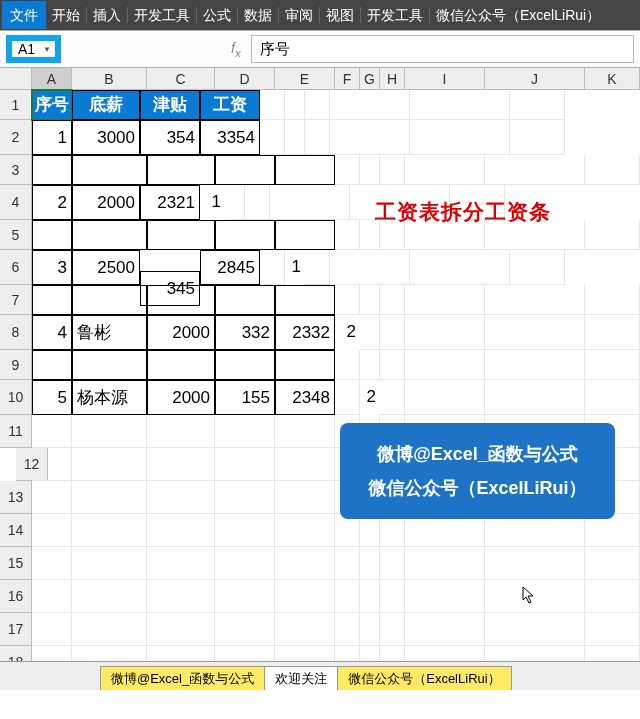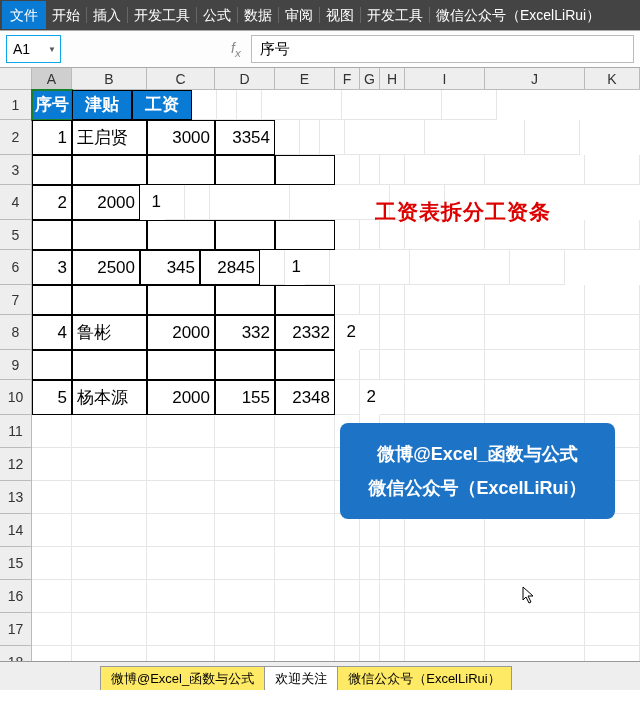--- a/index.html
+++ b/index.html
@@ -4,21 +4,21 @@
 <style>
   * { box-sizing: border-box; font-family: "Microsoft YaHei", Arial, sans-serif; }
   body { margin:0; padding:0; width:640px; height:719px; background:#fff; overflow:hidden; font-size:12px; color:#000;}
   
   .menubar { height:30px; background:#444; display:flex; align-items:center; padding-left:2px;}
   .menubar .file { background:#0a7bd4; color:#fff; height:28px; line-height:28px; padding:0 8px; font-size:14px;}
   .menubar .tab { color:#fff; height:28px; line-height:28px; padding:0 6px; font-size:14px;}
   .menubar .sep { width:1px; height:16px; background:#666; }
   
   .namebar { height:38px; border-top:1px solid #aaa; border-bottom:1px solid #aaa; display:flex; align-items:center; background:#fdfdfd;}
-  .namebox { width:55px; height:28px; border:1px solid #0ea5e9; margin-left:6px; display:flex; align-items:center; padding-left:6px; font-size:14px; background:#fff;}
+  .namebox { width:55px; height:28px; border:6px solid #0ea5e9; margin-left:6px; display:flex; align-items:center; padding-left:6px; font-size:14px; background:#fff;}
   .nb-arrow { margin-left:auto; margin-right:4px; font-size:8px; color:#555;}
   .spacer1 { flex:0 0 170px;}
   .fx { font-style:italic; color:#888; margin-right:10px; font-size:14px;}
   .formulabox { flex:1; height:28px; border:1px solid #bbb; padding-left:8px; display:flex; align-items:center; font-size:15px; background:#fff; margin-right:6px;}
   
   .gridwrap { position:relative; height:622px; overflow:hidden;}
   .colheads { display:flex; height:22px; background:#eee;}
   .corner { width:32px; border-right:1px solid #bbb; border-bottom:1px solid #bbb; background:#eee;}
   .ch { border-right:1px solid #bbb; border-bottom:1px solid #bbb; text-align:center; line-height:22px; font-size:14px; color:#333; background:#eee;}
   .ch.sel { background:#cfcfcf;}
@@ -118,44 +118,45 @@
       <div class="rh" style="height: 35px; line-height: 35px;">2</div>
       <div class="rh" style="height: 30px; line-height: 30px;">3</div>
       <div class="rh" style="height: 35px; line-height: 35px;">4</div>
       <div class="rh" style="height: 30px; line-height: 30px;">5</div>
       <div class="rh" style="height: 35px; line-height: 35px;">6</div>
       <div class="rh" style="height: 30px; line-height: 30px;">7</div>
       <div class="rh" style="height: 35px; line-height: 35px;">8</div>
       <div class="rh" style="height: 30px; line-height: 30px;">9</div>
       <div class="rh" style="height: 35px; line-height: 35px;">10</div>
       <div class="rh" style="height: 33px; line-height: 33px;">11</div>
-      <div class="rh" style="height: 33px; line-height: 33px;">12</div>
+      <div class="rh" style="height: 33px; line-height: 33px; margin-left: 16px;">12</div>
       <div class="rh" style="height: 33px; line-height: 33px;">13</div>
       <div class="rh" style="height: 33px; line-height: 33px;">14</div>
       <div class="rh" style="height: 33px; line-height: 33px;">15</div>
       <div class="rh" style="height: 33px; line-height: 33px;">16</div>
       <div class="rh" style="height: 33px; line-height: 33px;">17</div>
       <div class="rh" style="height: 33px; line-height: 33px;">18</div>
     </div>
   <div class="cells" id="cells">
       <div class="row" style="height: 30px;">
         <div class="col-A th selcell" style="line-height: 28px; height: 30px;">序号</div>
+        <div class="col-C th" style="line-height: 28px; height: 30px;">底薪</div>
         <div class="col-D th" style="line-height: 28px; height: 30px;">津贴</div>
         <div class="col-E th" style="line-height: 28px; height: 30px;">工资</div>
         <div class="col-F" style="line-height: 28px; height: 30px; border-right: 1px solid rgb(230, 230, 230); border-bottom: 1px solid rgb(230, 230, 230);"></div>
         <div class="col-G" style="line-height: 28px; height: 30px; border-right: 1px solid rgb(230, 230, 230); border-bottom: 1px solid rgb(230, 230, 230);"></div>
         <div class="col-H" style="line-height: 28px; height: 30px; border-right: 1px solid rgb(230, 230, 230); border-bottom: 1px solid rgb(230, 230, 230);"></div>
         <div class="col-I" style="line-height: 28px; height: 30px; border-right: 1px solid rgb(230, 230, 230); border-bottom: 1px solid rgb(230, 230, 230);"></div>
         <div class="col-J" style="line-height: 28px; height: 30px; border-right: 1px solid rgb(230, 230, 230); border-bottom: 1px solid rgb(230, 230, 230);"></div>
         <div class="col-K" style="line-height: 28px; height: 30px; border-right: 1px solid rgb(230, 230, 230); border-bottom: 1px solid rgb(230, 230, 230);"></div>
       </div>
       <div class="row" style="height: 35px;">
         <div class="col-A td tr" style="line-height: 33px; height: 35px;">1</div>
-        <div class="col-B td tl" style="line-height: 33px; height: 35px;">王启贤</div>
         <div class="col-C td tr" style="line-height: 33px; height: 35px;">3000</div>
+        <div class="col-D td tr" style="line-height: 33px; height: 35px;">354</div>
         <div class="col-E td tr" style="line-height: 33px; height: 35px;">3354</div>
         <div class="col-F" style="line-height: 33px; height: 35px; border-right: 1px solid rgb(230, 230, 230); border-bottom: 1px solid rgb(230, 230, 230);"></div>
         <div class="col-G" style="line-height: 33px; height: 35px; border-right: 1px solid rgb(230, 230, 230); border-bottom: 1px solid rgb(230, 230, 230);"></div>
         <div class="col-H" style="line-height: 33px; height: 35px; border-right: 1px solid rgb(230, 230, 230); border-bottom: 1px solid rgb(230, 230, 230);"></div>
         <div class="col-I" style="line-height: 33px; height: 35px; border-right: 1px solid rgb(230, 230, 230); border-bottom: 1px solid rgb(230, 230, 230);"></div>
         <div class="col-J" style="line-height: 33px; height: 35px; border-right: 1px solid rgb(230, 230, 230); border-bottom: 1px solid rgb(230, 230, 230);"></div>
         <div class="col-K" style="line-height: 33px; height: 35px; border-right: 1px solid rgb(230, 230, 230); border-bottom: 1px solid rgb(230, 230, 230);"></div>
       </div>
       <div class="row" style="height: 30px;">
         <div class="col-A td tr" style="line-height: 28px; height: 30px;"></div>
@@ -166,20 +167,21 @@
         <div class="col-F" style="line-height: 28px; height: 30px; border-right: 1px solid rgb(230, 230, 230); border-bottom: 1px solid rgb(230, 230, 230);"></div>
         <div class="col-G" style="line-height: 28px; height: 30px; border-right: 1px solid rgb(230, 230, 230); border-bottom: 1px solid rgb(230, 230, 230);"></div>
         <div class="col-H" style="line-height: 28px; height: 30px; border-right: 1px solid rgb(230, 230, 230); border-bottom: 1px solid rgb(230, 230, 230);"></div>
         <div class="col-I" style="line-height: 28px; height: 30px; border-right: 1px solid rgb(230, 230, 230); border-bottom: 1px solid rgb(230, 230, 230);"></div>
         <div class="col-J" style="line-height: 28px; height: 30px; border-right: 1px solid rgb(230, 230, 230); border-bottom: 1px solid rgb(230, 230, 230);"></div>
         <div class="col-K" style="line-height: 28px; height: 30px; border-right: 1px solid rgb(230, 230, 230); border-bottom: 1px solid rgb(230, 230, 230);"></div>
       </div>
       <div class="row" style="height: 35px;">
         <div class="col-A td tr" style="line-height: 33px; height: 35px;">2</div>
         <div class="col-C td tr" style="line-height: 33px; height: 35px;">2000</div>
+        <div class="col-E td tr" style="line-height: 33px; height: 35px;">2321</div>
         <div class="col-F plaincell" style="line-height: 33px; height: 35px; text-align: right;">1</div>
         <div class="col-G" style="line-height: 33px; height: 35px; border-right: 1px solid rgb(230, 230, 230); border-bottom: 1px solid rgb(230, 230, 230);"></div>
         <div class="col-H" style="line-height: 33px; height: 35px; border-right: 1px solid rgb(230, 230, 230); border-bottom: 1px solid rgb(230, 230, 230);"></div>
         <div class="col-I" style="line-height: 33px; height: 35px; border-right: 1px solid rgb(230, 230, 230); border-bottom: 1px solid rgb(230, 230, 230);"></div>
         <div class="col-J" style="line-height: 33px; height: 35px; border-right: 1px solid rgb(230, 230, 230); border-bottom: 1px solid rgb(230, 230, 230);"></div>
         <div class="col-K" style="line-height: 33px; height: 35px; border-right: 1px solid rgb(230, 230, 230); border-bottom: 1px solid rgb(230, 230, 230);"></div>
       </div>
       <div class="row" style="height: 30px;">
         <div class="col-A td tr" style="line-height: 28px; height: 30px;"></div>
         <div class="col-B td tl" style="line-height: 28px; height: 30px;"></div>
@@ -189,21 +191,21 @@
         <div class="col-F" style="line-height: 28px; height: 30px; border-right: 1px solid rgb(230, 230, 230); border-bottom: 1px solid rgb(230, 230, 230);"></div>
         <div class="col-G" style="line-height: 28px; height: 30px; border-right: 1px solid rgb(230, 230, 230); border-bottom: 1px solid rgb(230, 230, 230);"></div>
         <div class="col-H" style="line-height: 28px; height: 30px; border-right: 1px solid rgb(230, 230, 230); border-bottom: 1px solid rgb(230, 230, 230);"></div>
         <div class="col-I" style="line-height: 28px; height: 30px; border-right: 1px solid rgb(230, 230, 230); border-bottom: 1px solid rgb(230, 230, 230);"></div>
         <div class="col-J" style="line-height: 28px; height: 30px; border-right: 1px solid rgb(230, 230, 230); border-bottom: 1px solid rgb(230, 230, 230);"></div>
         <div class="col-K" style="line-height: 28px; height: 30px; border-right: 1px solid rgb(230, 230, 230); border-bottom: 1px solid rgb(230, 230, 230);"></div>
       </div>
       <div class="row" style="height: 35px;">
         <div class="col-A td tr" style="line-height: 33px; height: 35px;">3</div>
         <div class="col-C td tr" style="line-height: 33px; height: 35px;">2500</div>
-        <div class="col-D td tr" style="line-height: 33px; height: 35px;">345</div>
+        <div class="col-D td tr" style="line-height: 33px; height: 35px; margin-top: 21px;">345</div>
         <div class="col-E td tr" style="line-height: 33px; height: 35px;">2845</div>
         <div class="col-F" style="line-height: 33px; height: 35px; border-right: 1px solid rgb(230, 230, 230); border-bottom: 1px solid rgb(230, 230, 230);"></div>
         <div class="col-G plaincell" style="line-height: 33px; height: 35px; text-align: right;">1</div>
         <div class="col-H" style="line-height: 33px; height: 35px; border-right: 1px solid rgb(230, 230, 230); border-bottom: 1px solid rgb(230, 230, 230);"></div>
         <div class="col-I" style="line-height: 33px; height: 35px; border-right: 1px solid rgb(230, 230, 230); border-bottom: 1px solid rgb(230, 230, 230);"></div>
         <div class="col-J" style="line-height: 33px; height: 35px; border-right: 1px solid rgb(230, 230, 230); border-bottom: 1px solid rgb(230, 230, 230);"></div>
         <div class="col-K" style="line-height: 33px; height: 35px; border-right: 1px solid rgb(230, 230, 230); border-bottom: 1px solid rgb(230, 230, 230);"></div>
       </div>
       <div class="row" style="height: 30px;">
         <div class="col-A td tr" style="line-height: 28px; height: 30px;"></div>

